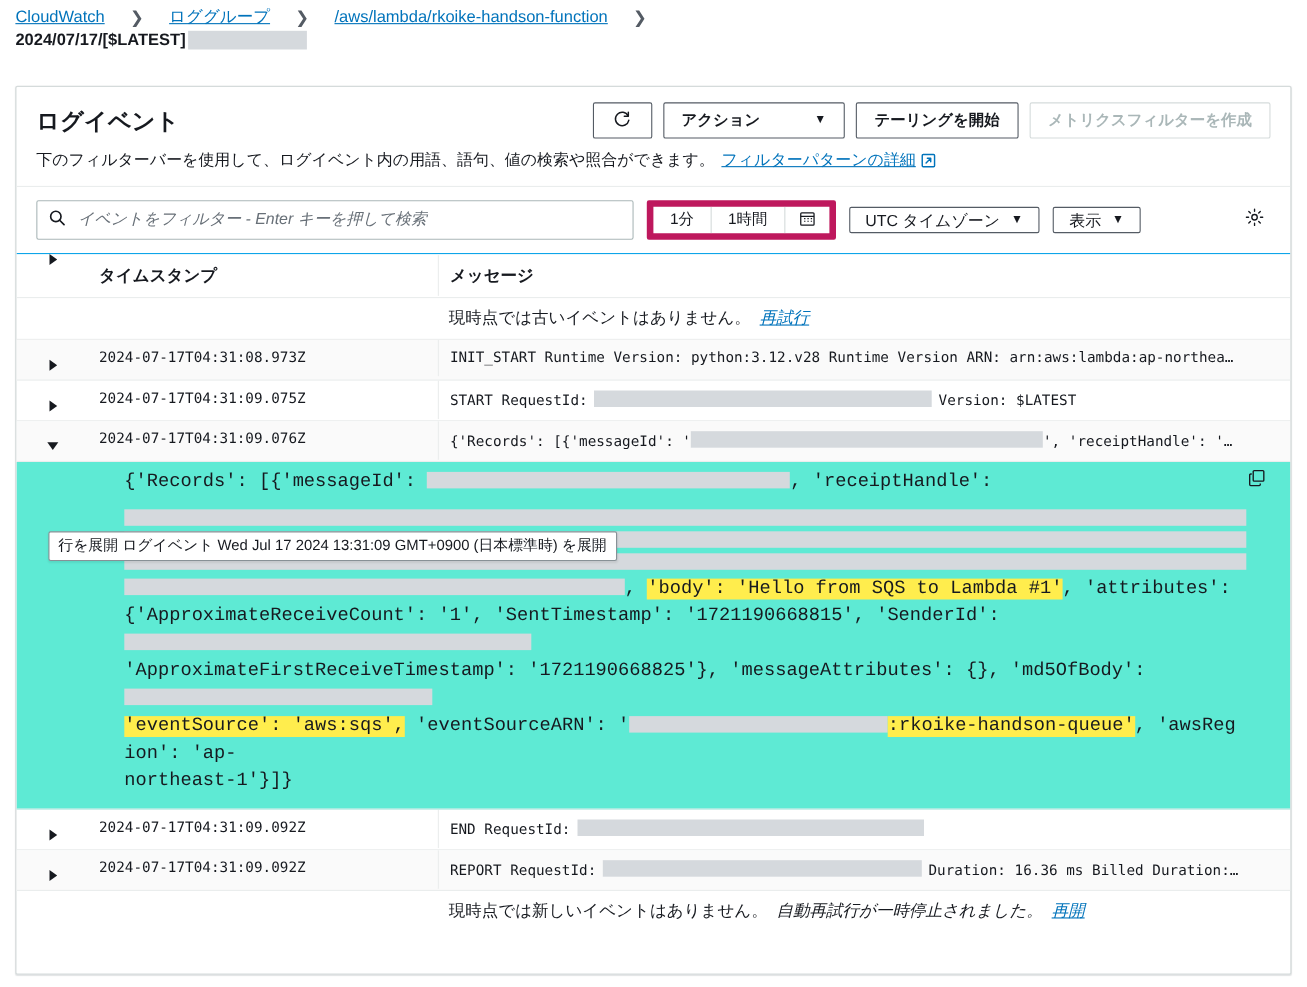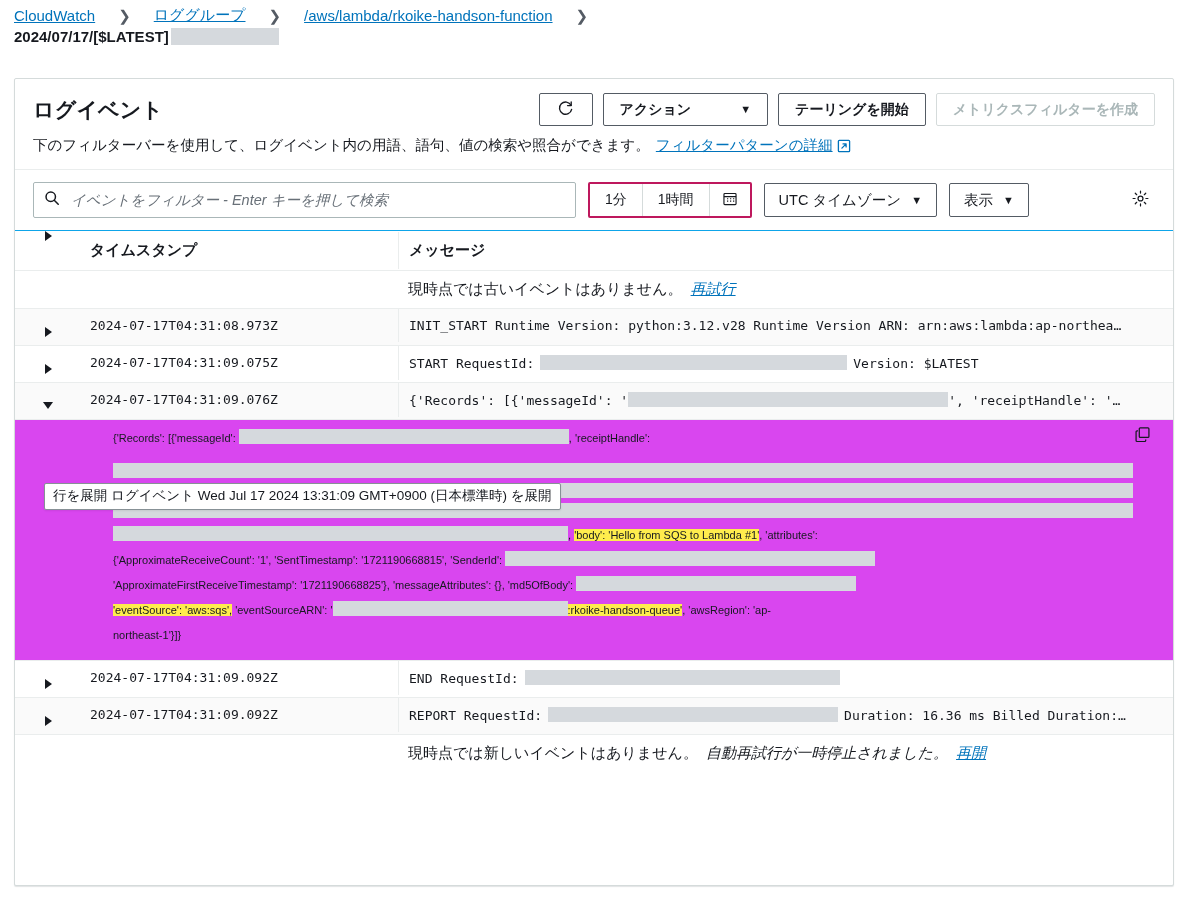--- a/index.html
+++ b/index.html
@@ -123,38 +123,38 @@
     border: 0; outline: 0; width: 100%; height: 100%;
     font-size: 14.5px;
     font-family: "Liberation Sans", sans-serif;
     color: #16191f;
     background: transparent;
   }
   .search-box input::placeholder { color: #687078; font-style: italic; }
   .seg {
     display: flex; align-items: center;
     height: 36px;
-    border: 2px solid #be185d;
+    border: 6px solid #be185d;
     border-radius: 2px;
     overflow: hidden;
     background:#fff;
   }
   .seg > div {
     height: 100%;
     display: flex; align-items: center; justify-content: center;
     padding: 0 15px;
     font-size: 14px;
     color: #16191f;
     cursor: pointer;
     font-weight: 400;
   }
   .seg > div + div { border-left: 1px solid #d5dbdb; }
   .seg .cal { padding: 0 12px; }
   .tz-btn, .disp-btn {
-    height: 34px; border: 1px solid #545b64; border-radius: 2px; background: #fff;
+    height: 24px; border: 1px solid #545b64; border-radius: 2px; background: #fff;
     display: inline-flex; align-items: center; padding: 0 14px;
     font-size: 14.5px; cursor: pointer; color:#16191f; white-space: nowrap;
   }
   .tz-btn .caret, .disp-btn .caret { margin-left: 10px; font-size: 11px; }
   .gear-wrap {
     margin-left: auto; display:flex; align-items:center; justify-content:center;
     width: 34px; height: 34px; cursor: pointer; color:#16191f;
   }
 
   
@@ -218,26 +218,26 @@
     font-family: "Liberation Sans", sans-serif;
     font-size: 15px;
   }
   .msg-note .lnk { color:#0073bb; text-decoration: underline; font-style: italic; margin-left:8px; cursor:pointer;}
   .msg-note .ital { font-style: italic; margin-left: 8px; }
 
   
   .detail {
     position: relative;
     padding: 6px 40px 12px 98px;
-    font-family: Liberation Sans, sans-serif;
-    font-size: 11px;
+    font-family: Liberation Mono, monospace;
+    font-size: 17px;
     line-height: 25px;
     color: #16191f;
     border-bottom: 1px solid #eaeded;
-    background: #d946ef;
+    background: #5eead4;
     word-break: break-all;
   }
   .detail .line { white-space: pre-wrap; }
   .hl { background: #ffed4d; }
   .copy-btn {
     position: absolute; right: 22px; top: 6px;
     cursor: pointer; color: #16191f;
   }
   .tooltip {
     position: absolute;

